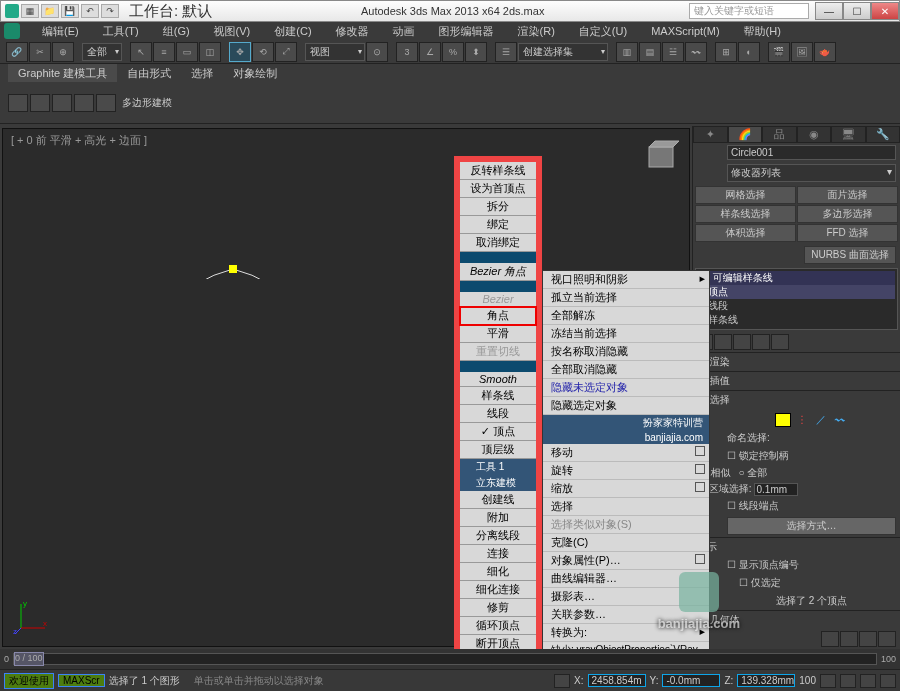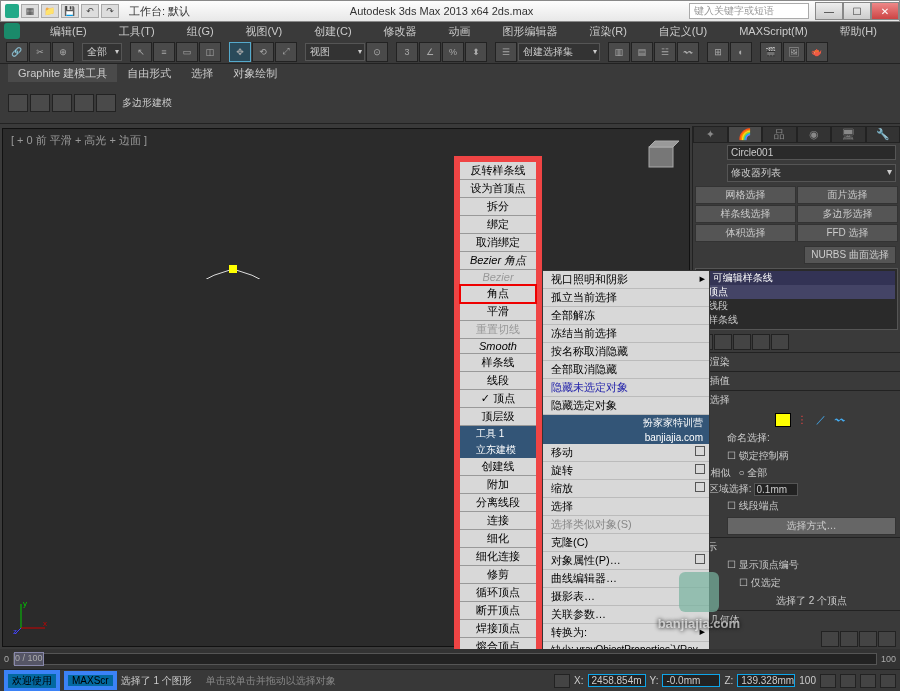--- a/index.html
+++ b/index.html
@@ -2,27 +2,27 @@
 <html><head>
 <meta charset="utf-8">
 <style>
 * { margin: 0; padding: 0; box-sizing: border-box; font-family: "Microsoft YaHei", Arial, sans-serif; }
 body { width: 900px; height: 691px; background: #3a3a3a; overflow: hidden; font-size: 11px; color: #ccc; position: relative; }
 .titlebar { height: 22px; background: linear-gradient(#fdfdfd,#e8e8e8); display: flex; align-items: center; border: 1px solid #888; }
 .titlebar .tb-left { display: flex; align-items: center; gap: 2px; padding: 0 4px; }
 .titlebar .tb-icon { width: 14px; height: 14px; background: #2a8; border-radius: 2px; }
 .titlebar .tb-btn { width: 18px; height: 14px; background: #ddd; border: 1px solid #aaa; display:flex; align-items:center; justify-content:center; font-size:9px; color:#444;}
 .titlebar .tb-sep { width: 6px; }
-.titlebar .ws { margin-left: 8px; color: #333; font-size: 11px; }
+.titlebar .ws { margin-left: 8px; color: #333; font-size: 15px; }
 .titlebar .tb-title { flex: 1; text-align: center; color: #333; font-size: 11px; }
 .titlebar .tb-search { width: 120px; height: 16px; background: #fff; border: 1px solid #aaa; font-size: 10px; color: #999; padding: 0 4px; line-height:14px;}
 .titlebar .winbtns { display: flex; }
 .titlebar .winbtn { width: 28px; height: 18px; background: linear-gradient(#eee,#ccc); border: 1px solid #888; display:flex; align-items:center; justify-content:center; color:#333; font-size:10px;}
 .titlebar .winbtn.close { background: linear-gradient(#e88,#c44); color:#fff;}
-.menubar { height: 18px; background: #3a3a3a; display: flex; align-items: center; padding: 0 4px; gap: 16px; color:#ccc; font-size:11px;text-align:right;}
+.menubar { height: 18px; background: #3a3a3a; display: flex; align-items: center; padding: 0 4px; gap: 8px; color:#ccc; font-size:11px;text-align:right;}
 .menubar .logo { width:16px; height:16px; background:#1a8a6a; border-radius:3px; margin-right:6px;}
 .menubar .mitem { padding: 0 8px; cursor: default; }
 .toolbar { height: 24px; background: #3a3a3a; display: flex; align-items: center; padding: 2px 6px; gap: 1px; border-bottom: 1px solid #222;}
 .tbtn { width: 22px; height: 20px; background: #4a4a4a; border: 1px solid #222; display:flex; align-items:center; justify-content:center; font-size:9px; color:#aaa;}
 .tbtn.sel { background:#2a4a5a; border-color:#5ac; }
 .tsep { width: 6px; }
 .tdrop { height:18px; background:#333; border:1px solid #555; color:#ccc; font-size:10px; padding:0 14px 0 4px; position:relative; line-height:16px;}
 .tdrop::after { content:"▾"; position:absolute; right:2px; top:0; font-size:8px;}
 .ribbon { height: 60px; background: #3a3a3a; border-bottom: 1px solid #222; display:flex; }
 .ribbon .rtab { height:18px; padding:0 10px; color:#ccc; font-size:11px; line-height:18px;}
@@ -52,36 +52,36 @@
 .cp-tree .ti.sel { background:#446; color:#fff;}
 .cp-mini { display:flex; gap:1px; padding:2px;}
 .cp-mini .mb { width:18px; height:16px; background:#444; border:1px solid #222;}
 .cp-section { border-top:1px solid #222; padding:2px 4px;}
 .cp-swatch { width:16px; height:14px; background:#ff0; display:inline-block; vertical-align:middle; border:1px solid #000;}
 .cp-radios { display:flex; gap:8px; font-size:10px; padding:1px 6px;}
 .cp-spin { display:flex; align-items:center; gap:2px; font-size:10px; padding:1px 4px;}
 .cp-spin .sv { background:#222; border:1px solid #555; width:44px; padding:0 2px; color:#ccc;}
 .context { position:absolute; top:156px; left:454px; width:88px; background:#0c4a6e; border:6px solid #ef4444; font-size:11px; color:#000;}
 .context .ci { padding:1px 6px; text-align:center; border-bottom:1px solid #999; background:#d8d8d8;}
-.context .ci.em { font-style:italic;}
+.context .ci.em { font-style:italic;margin-top:11px;}
 .context .ci.chk::before { content:"✓ "; }
 .context .hdr { background:#335577; color:#fff; padding:1px 16px; font-size:10px;}
 .ci-red { outline:2px solid #e00; outline-offset:-1px;}
 .submenu { position:absolute; top:270px; left:542px; width:168px; background:#d8d8d8; border:1px solid #333; font-size:11px; color:#000;}
 .submenu .si { padding:1px 8px; border-bottom:1px solid #bbb; position:relative;}
 .submenu .si .arr { position:absolute; right:4px; top:1px;}
 .submenu .si .box { position:absolute; right:4px; top:2px; width:10px; height:10px; border:1px solid #555;}
 .submenu .si.dim { color:#888;}
 .submenu .warn { color:#000; padding:1px 8px; font-size:10px;}
 .submenu .ftr { background:#335577; color:#fff; text-align:right; padding:1px 6px; font-size:10px;}
 .timeline { position:absolute; bottom:22px; left:0; right:0; height:20px; background:#333; display:flex; align-items:center; font-size:9px; color:#aaa; padding:0 4px;}
 .timeline .tl-slider { flex:1; height:12px; background:#222; border:1px solid #555; margin:0 4px; position:relative;}
 .timeline .tl-knob { position:absolute; left:0; top:-2px; width:30px; height:14px; background:#556; border:1px solid #88a;}
 .status { position:absolute; bottom:0; left:0; right:0; height:22px; background:#383838; display:flex; align-items:center; font-size:10px; color:#ccc; padding:0 4px; gap:4px; border-top:1px solid #222;}
-.status .sbox { background:#0369a1; color:#000; padding:0 4px; border:4px solid #3b82f6;}
+.status .sbox { background:#4d7c0f; color:#000; padding:0 4px; border:1px solid #3b82f6;}
 .status .sfield { background:#222; border:1px solid #0ea5e9; padding:0 3px; color:#ccc; width:58px;}
 .status .sbtn { width:16px; height:14px; background:#444; border:1px solid #222;}
 .watermark { position:absolute; bottom:60px; right:160px; color:rgba(255,255,255,0.6); font-size:20px; font-weight:bold; text-shadow:0 0 4px #000; pointer-events:none; text-align:center;}
 .watermark .wm-logo { width:40px; height:40px; background:rgba(120,180,160,0.7); border-radius:6px; margin:0 auto 4px;}
 .vp-cube { position:absolute; top:8px; right:8px; width:40px; height:40px; }
 .vp-axis { position:absolute; bottom:10px; left:10px; width:40px; height:40px;}
 </style>
 </head>
 <body>
 
@@ -139,21 +139,21 @@
   <div class="tsep"></div>
   <div class="tdrop" style="width:60px">视图</div>
   <div class="tbtn">⊙</div>
   <div class="tsep"></div>
   <div class="tbtn">3</div>
   <div class="tbtn">∠</div>
   <div class="tbtn">%</div>
   <div class="tbtn">⬍</div>
   <div class="tsep"></div>
   <div class="tbtn">☰</div>
-  <div class="tdrop" style="width:82px">创建选择集</div>
+  <div class="tdrop" style="width:90px">创建选择集</div>
   <div class="tsep"></div>
   <div class="tbtn">▥</div>
   <div class="tbtn">▤</div>
   <div class="tbtn">☱</div>
   <div class="tbtn">〰</div>
   <div class="tsep"></div>
   <div class="tbtn">⊞</div>
   <div class="tbtn">◐</div>
   <div class="tsep"></div>
   <div class="tbtn">🎬</div>

